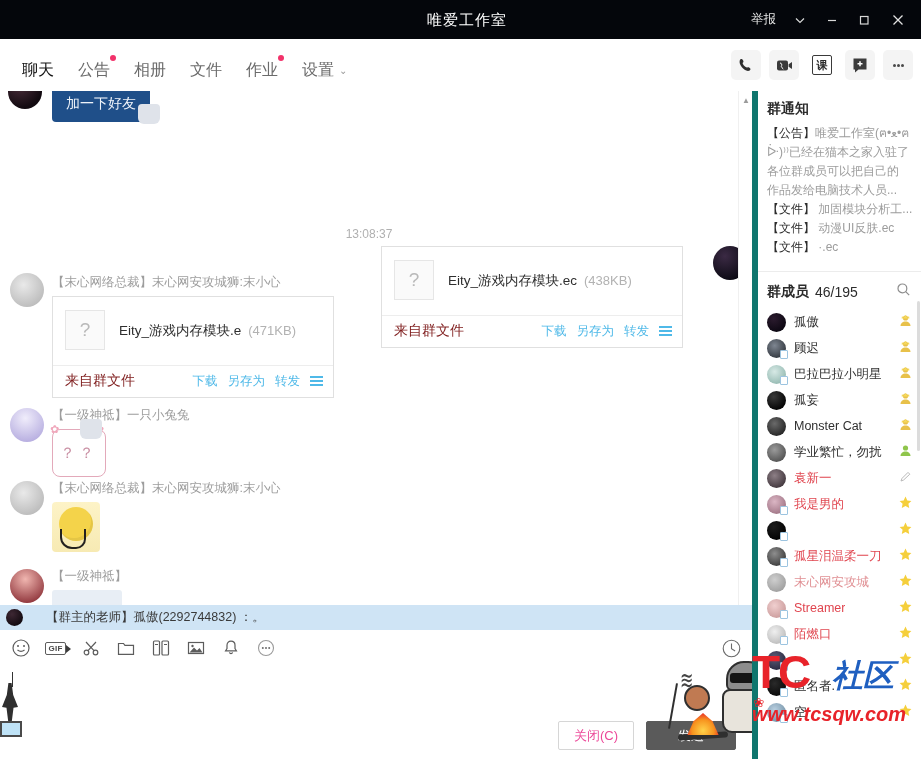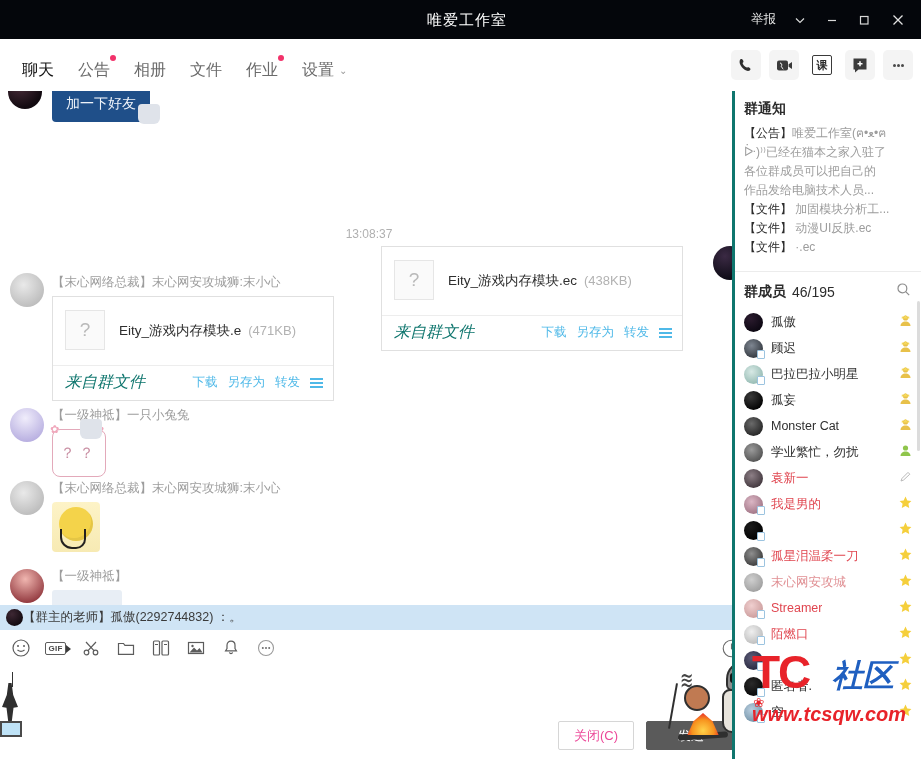--- a/index.html
+++ b/index.html
@@ -151,21 +151,21 @@
     flex: none;
   }
   .fc-meta { margin-left: 14px; overflow: hidden; }
   .fc-name { font-size: 13.5px; color: #2e2e2e; white-space: nowrap; }
   .fc-size { font-size: 13px; color: #b2b2b2; margin-left: 7px; }
   .fc-bottom {
     border-top: 1px solid #ededed;
     display: flex; align-items: center;
     padding: 6px 10px 7px 12px;
   }
-  .fc-src { font-size: 16px; color: #0f766e; font-style: italic; }
+  .fc-src { font-size: 14px; color: #7f1d1d; }
   .fc-actions { margin-left: auto; display: flex; align-items: center; gap: 10px; }
   .fc-link { font-size: 12.5px; color: #4fb9e8; white-space: nowrap; }
   .fc-menu { color: #4fb9e8; display: flex; flex-direction: column; gap: 2px; }
   .fc-menu i { display: block; width: 13px; height: 2px; background: #4fb9e8; }
 
   
   .sticker-qq {
     width: 54px; height: 48px;
     border: 1.5px solid #e3a9ba; border-radius: 8px;
     background: #fff;
@@ -213,21 +213,21 @@
     background: #cfe4f5;
     display: flex; align-items: center;
     padding-left: 6px;
   }
   .selected-strip .av {
     width: 17px; height: 17px; border-radius: 50%;
     background: radial-gradient(circle at 35% 30%, #3d2733, #120a10 75%);
     flex: none;
   }
   .selected-strip .txt {
-    margin-left: 0; font-size: 12.5px; color: #3a3a3a;
+    margin-left: 23px; font-size: 12.5px; color: #3a3a3a;
     white-space: nowrap;
   }
 
   
   .input-toolbar {
     position: absolute; left: 0; top: 630px;
     width: 752px; height: 36px;
     background: #ffffff;
     display: flex; align-items: center;
     padding: 0 10px;
@@ -277,23 +277,23 @@
   }
   .btn.send {
     background: #5a5a5a; color: #fff;
     border-color: #5a5a5a;
     min-width: 90px;
   }
 
   
   .right-panel {
     position: absolute; right: 0; top: 91px;
-    width: 189px; height: 668px;
+    width: 169px; height: 668px;
     background: #ffffff;
-    border-left: 3px solid #0f766e;
+    border-left: 6px solid #0f766e;
     overflow: hidden;
   }
   .panel-title {
     font-size: 14px; color: #2c2c2c; font-weight: bold;
     padding: 9px 0 6px 9px;
   }
   .notice-list { padding: 0 8px 8px 9px; }
   .notice-line {
     font-size: 12px; color: #9c9c9c;
     line-height: 19px;

